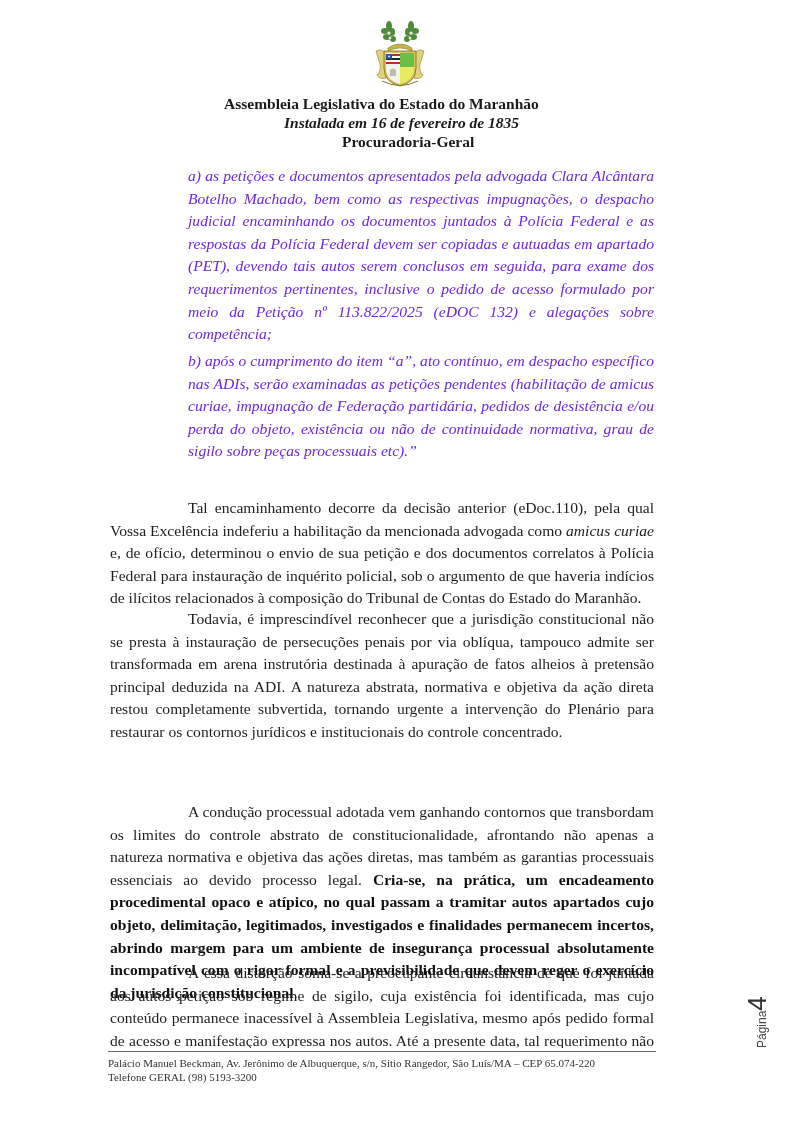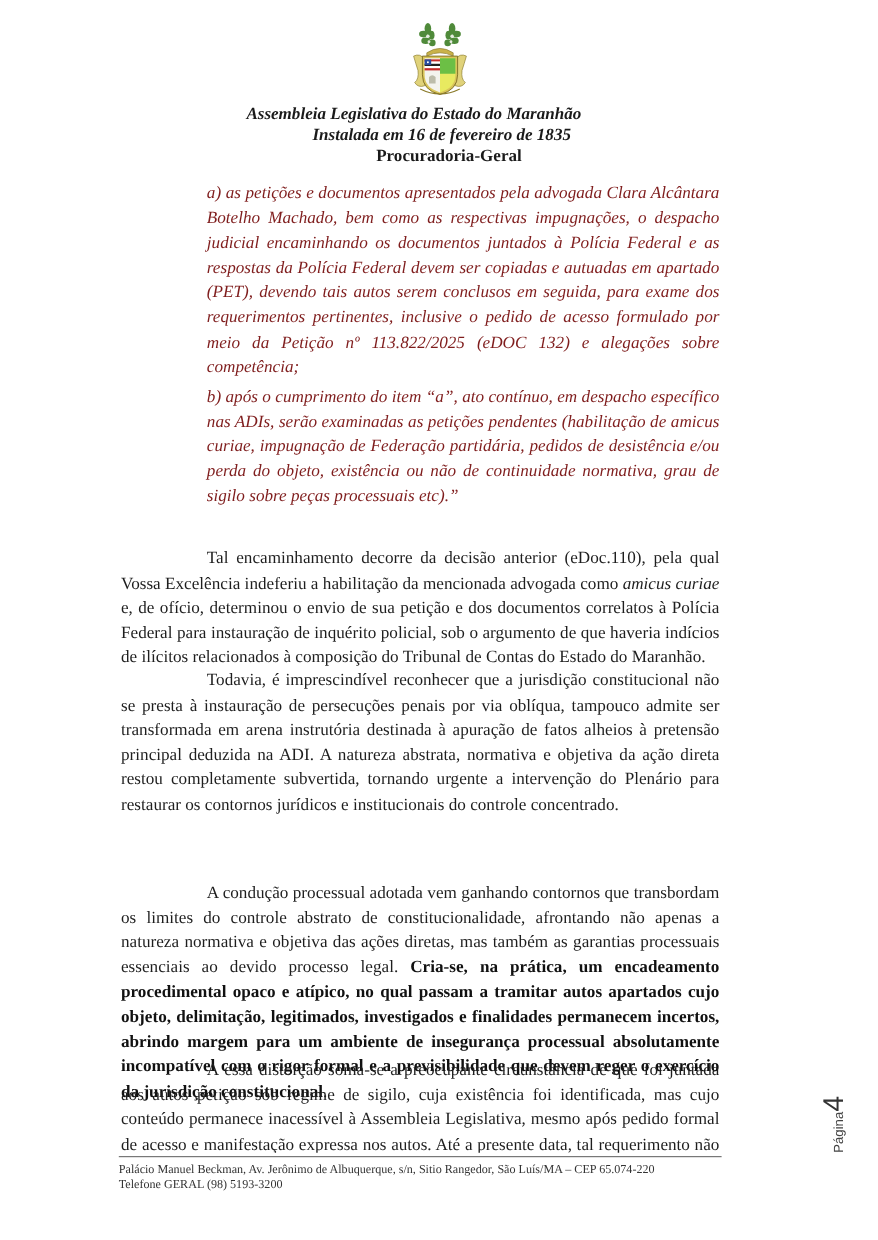--- a/index.html
+++ b/index.html
@@ -25,34 +25,34 @@
     .header {
       position: absolute;
       top: 94px;
       left: 0;
       width: 798px;
       font-weight: bold;
       font-size: 15.5px;
       line-height: 19px;
       color: #1a1a1a;
     }
-    .header .l1 { position: absolute; left: 224px; top: 0; white-space: nowrap; font-style: italic; }
+    .header .l1 { position: absolute; left: 224px; top: 0; white-space: nowrap; }
     .header .l2 { position: absolute; left: 284px; top: 19px; white-space: nowrap; font-style: italic; }
     .header .l3 { position: absolute; left: 342px; top: 38px; white-space: nowrap; }
 
     .quote {
       position: absolute;
       left: 188px;
       width: 466px;
       font-style: italic;
       font-size: 15.6px;
       line-height: 22.6px;
       text-align: justify;
       text-align-last: left;
-      color: #7f1d1d;
+      color: #6d28d9;
     }
     .quote.a { top: 165px; }
     .quote.b { top: 350px; }
 
     .para {
       position: absolute;
       left: 110px;
       width: 544px;
       font-size: 15.6px;
       line-height: 22.6px;

